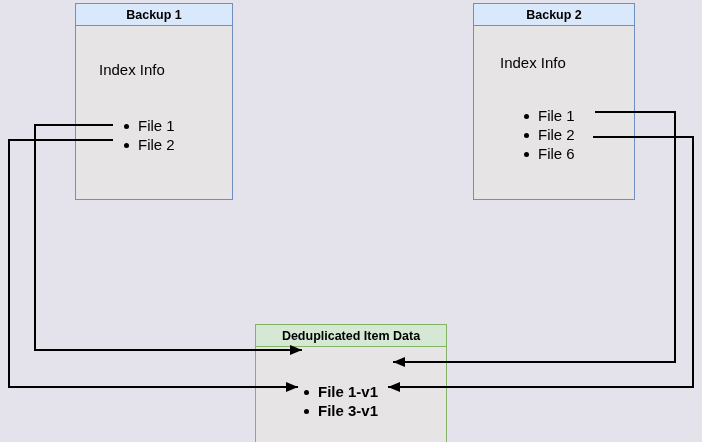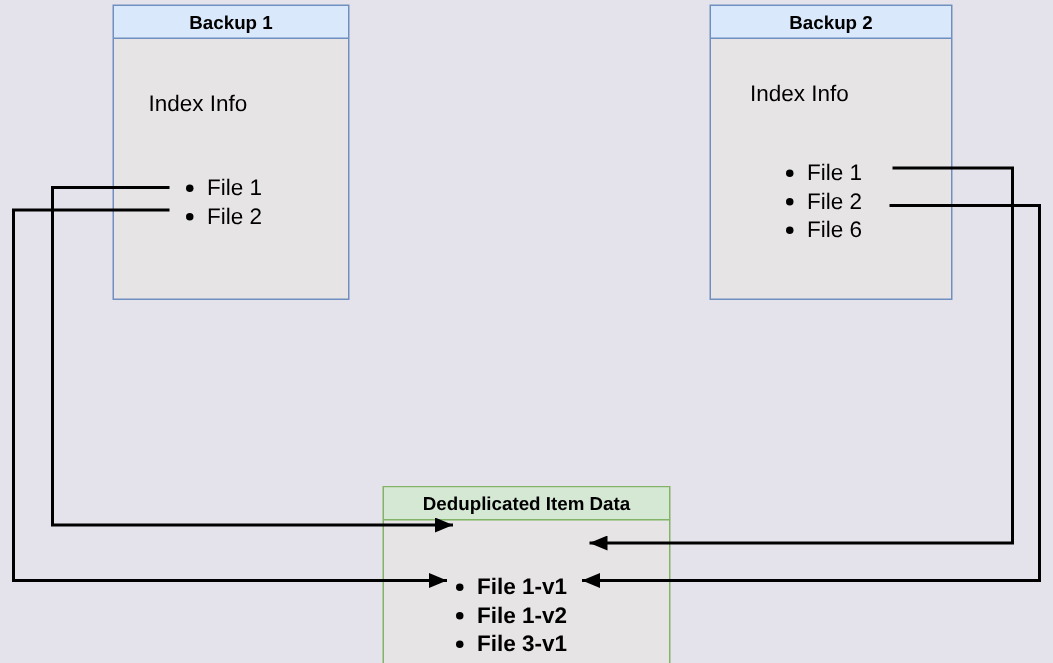--- a/index.html
+++ b/index.html
@@ -116,21 +116,20 @@
       <li>File 1</li>
       <li>File 2</li>
       <li>File 6</li>
     </ul>
   </div>
 
   <div class="node node-green" id="dedup">
     <div class="node-header">Deduplicated Item Data</div>
     <ul class="file-list">
       <li>File 1-v1</li>
-      <li>File 1-v2</li>
       <li>File 3-v1</li>
     </ul>
   </div>
 
   <svg class="arrow-layer" width="702" height="442" viewBox="0 0 702 442">
     <defs>
       <marker id="arrowhead" markerWidth="12" markerHeight="10" refX="12" refY="5" orient="auto" markerUnits="userSpaceOnUse">
         <path d="M0,0 L12,5 L0,10 Z" fill="#000"></path>
       </marker>
     </defs>

